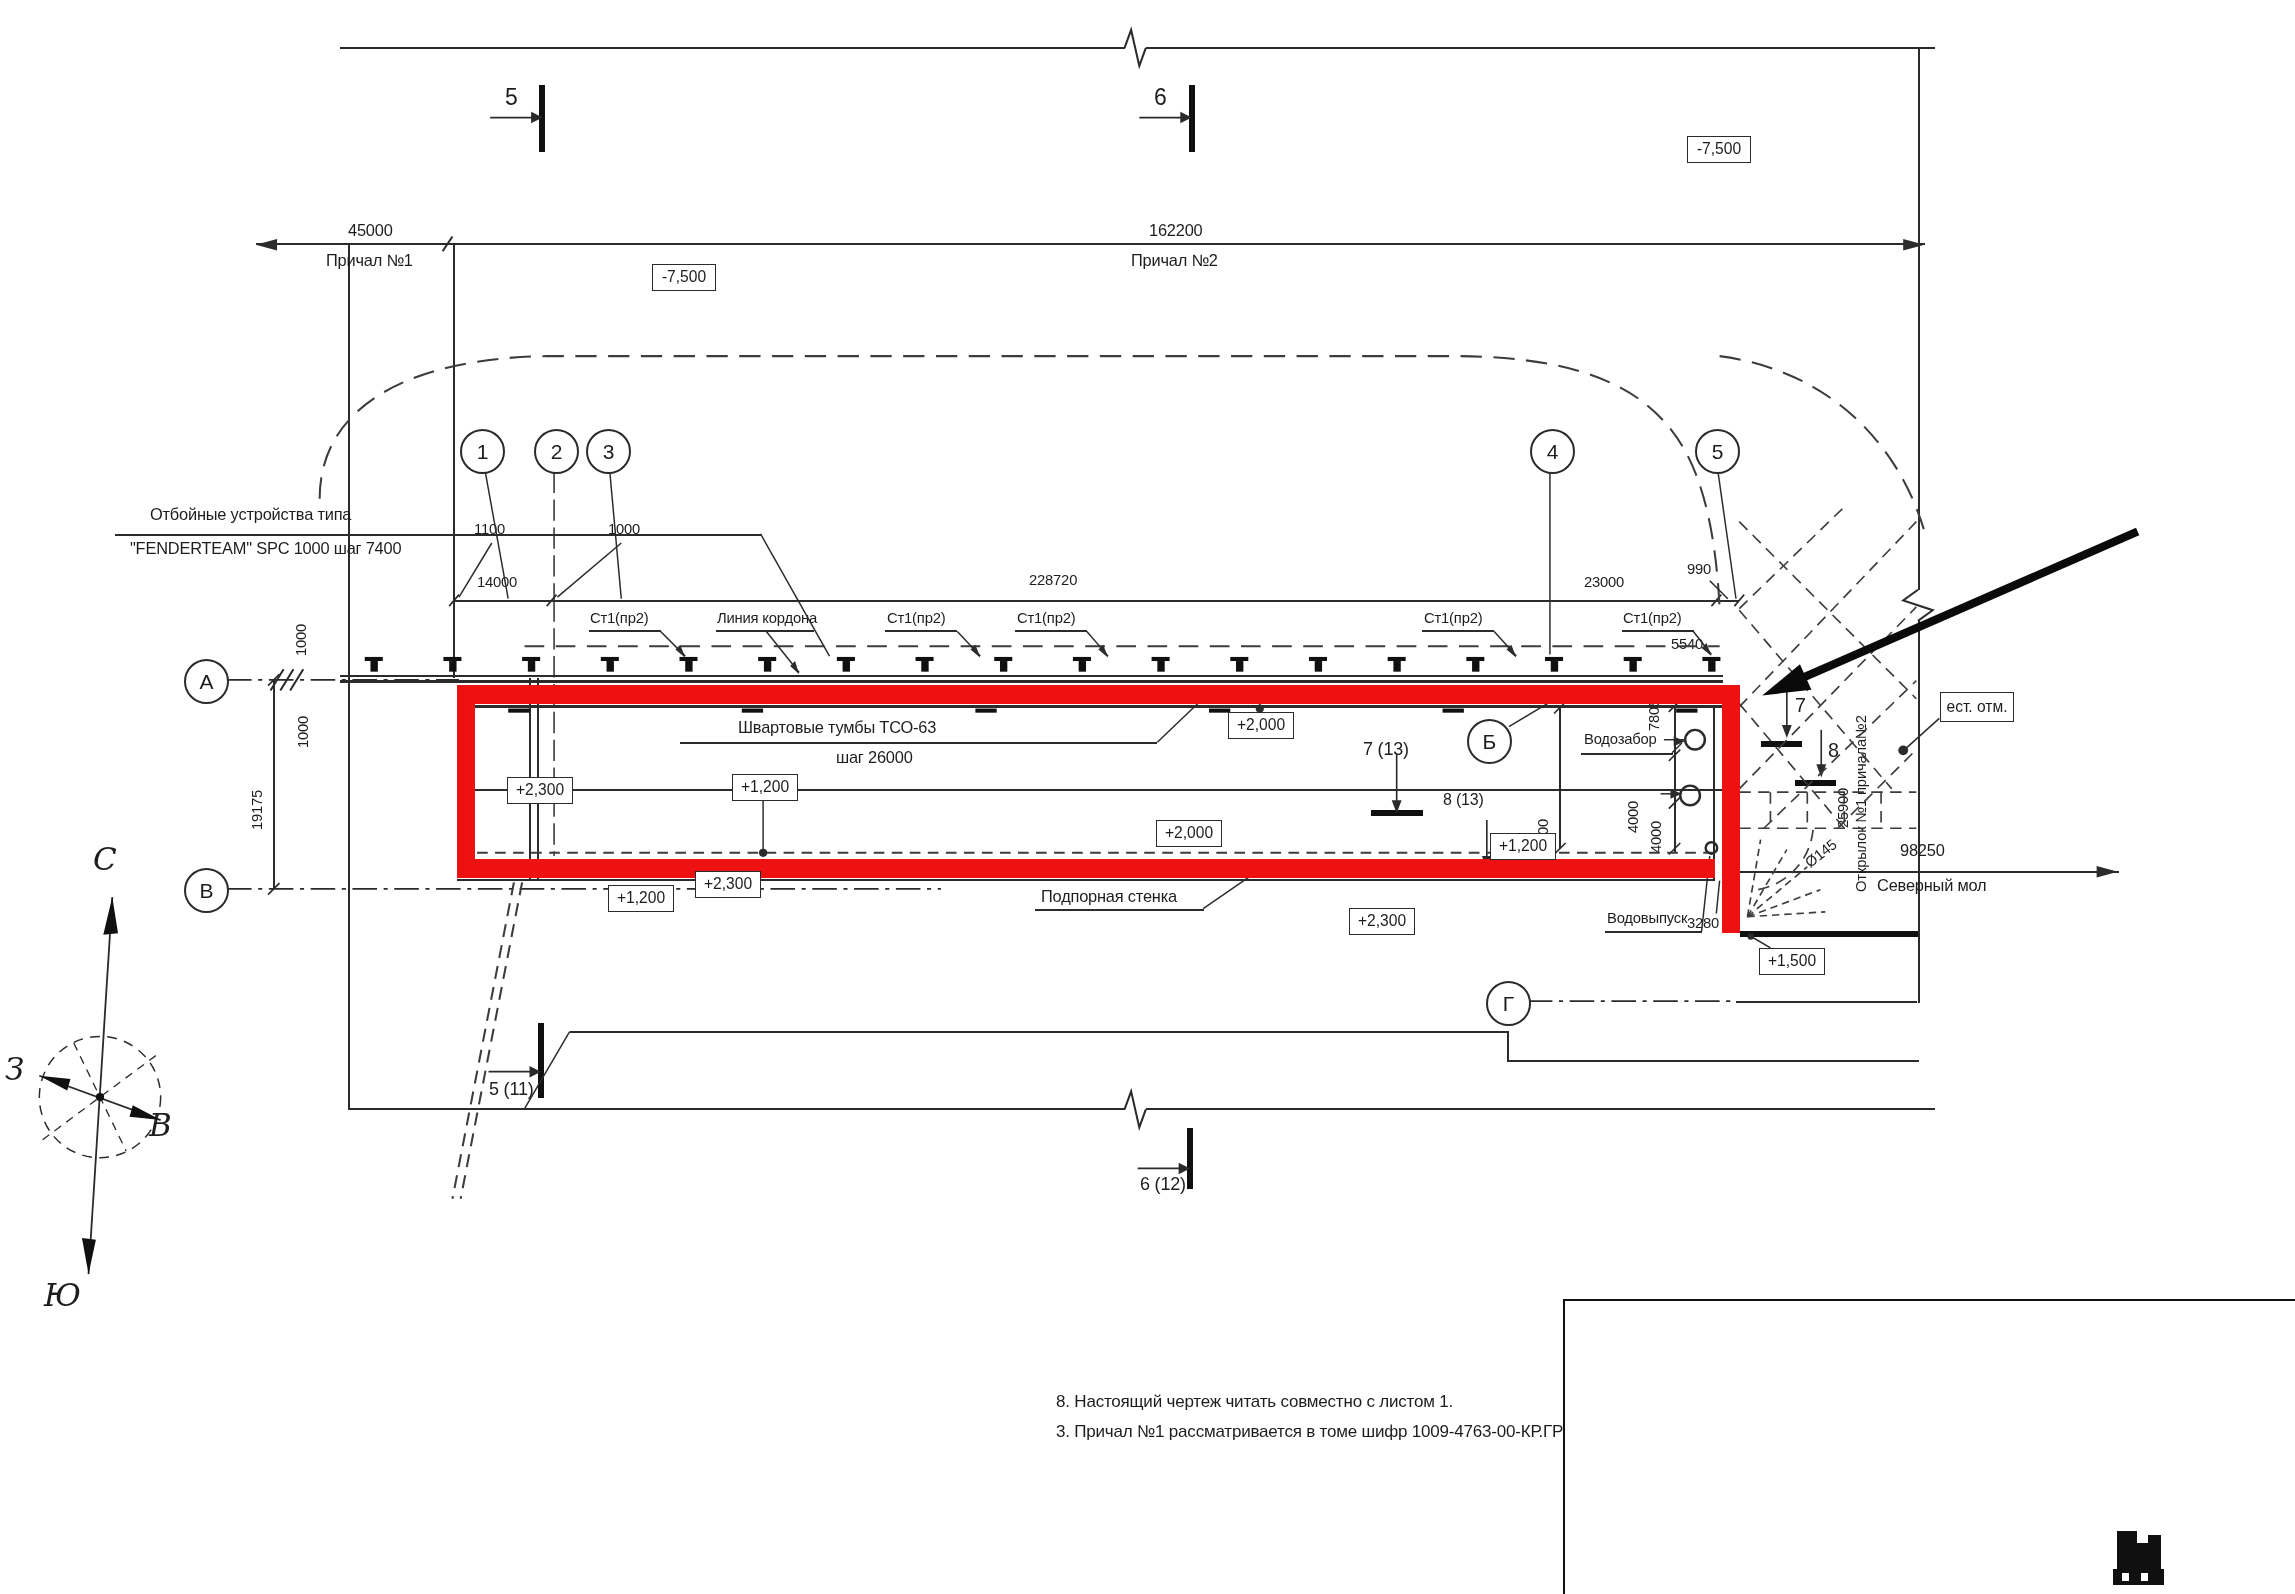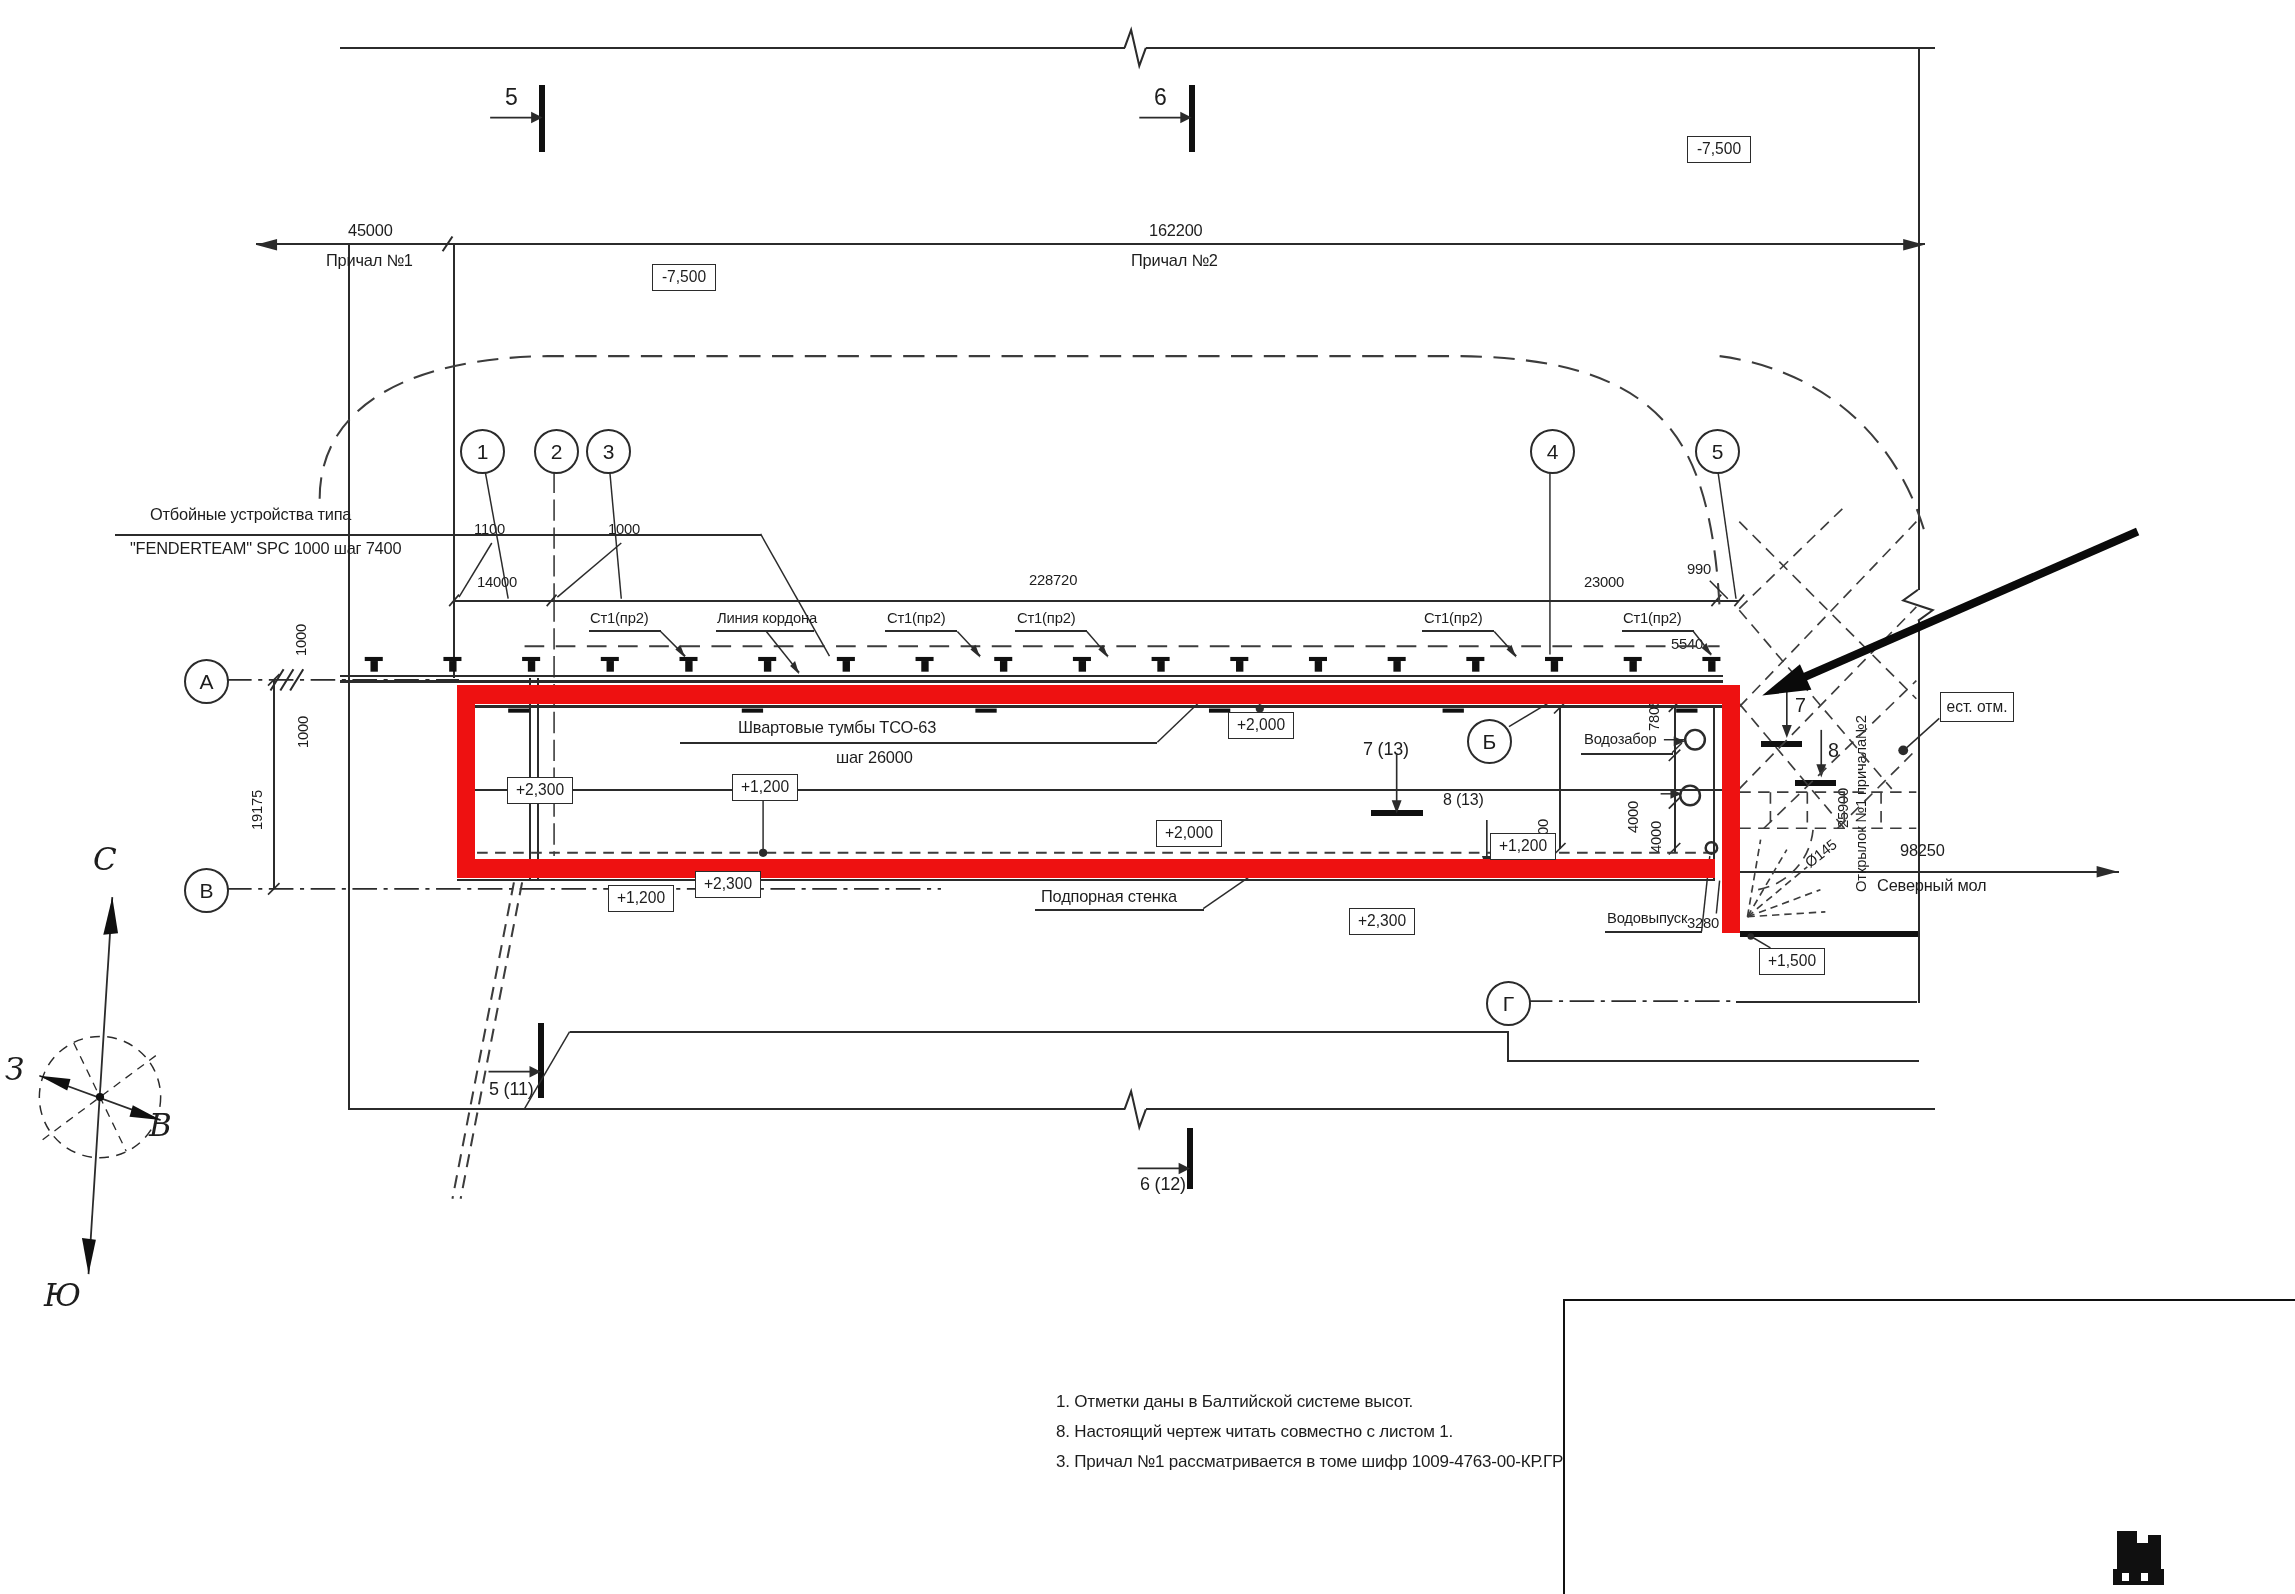--- a/index.html
+++ b/index.html
@@ -206,21 +206,20 @@
   <div class="lbl sm rot" style="left:1853px;top:892px">Открылок №1 причала№2</div>
   <div class="lbl sm" style="left:1802px;top:858px;transform:rotate(-38deg);transform-origin:0 0">Ø145</div>
 
   <div class="compassletter" style="left:93px;top:841px">С</div>
   <div class="compassletter" style="left:4.9px;top:1051px">З</div>
   <div class="compassletter" style="left:149px;top:1107px">В</div>
   <div class="compassletter" style="left:44px;top:1277px">Ю</div>
 
 
   <div class="notes" style="left:1056px;top:1387px">
-    <div>1. Отметки даны в Балтийской системе высот.</div>
     <div>8. Настоящий чертеж читать совместно с листом 1.</div>
     <div>3. Причал №1 рассматривается в томе шифр 1009-4763-00-КР.ГР2.1-4.2.1.</div>
   </div>
 
   <svg class="ov" width="2295" height="1595" viewBox="0 0 2800 1945">
 
     <g stroke="#2b2b2b" stroke-width="2.5" fill="none">
       <path d="M1372,58 L1380,36 L1390,80 L1398,58"></path>
       <path d="M1372,1353 L1380,1331 L1390,1375 L1398,1353"></path>
       <path d="M2340,719 L2322,732 L2358,744 L2340,757"></path>

